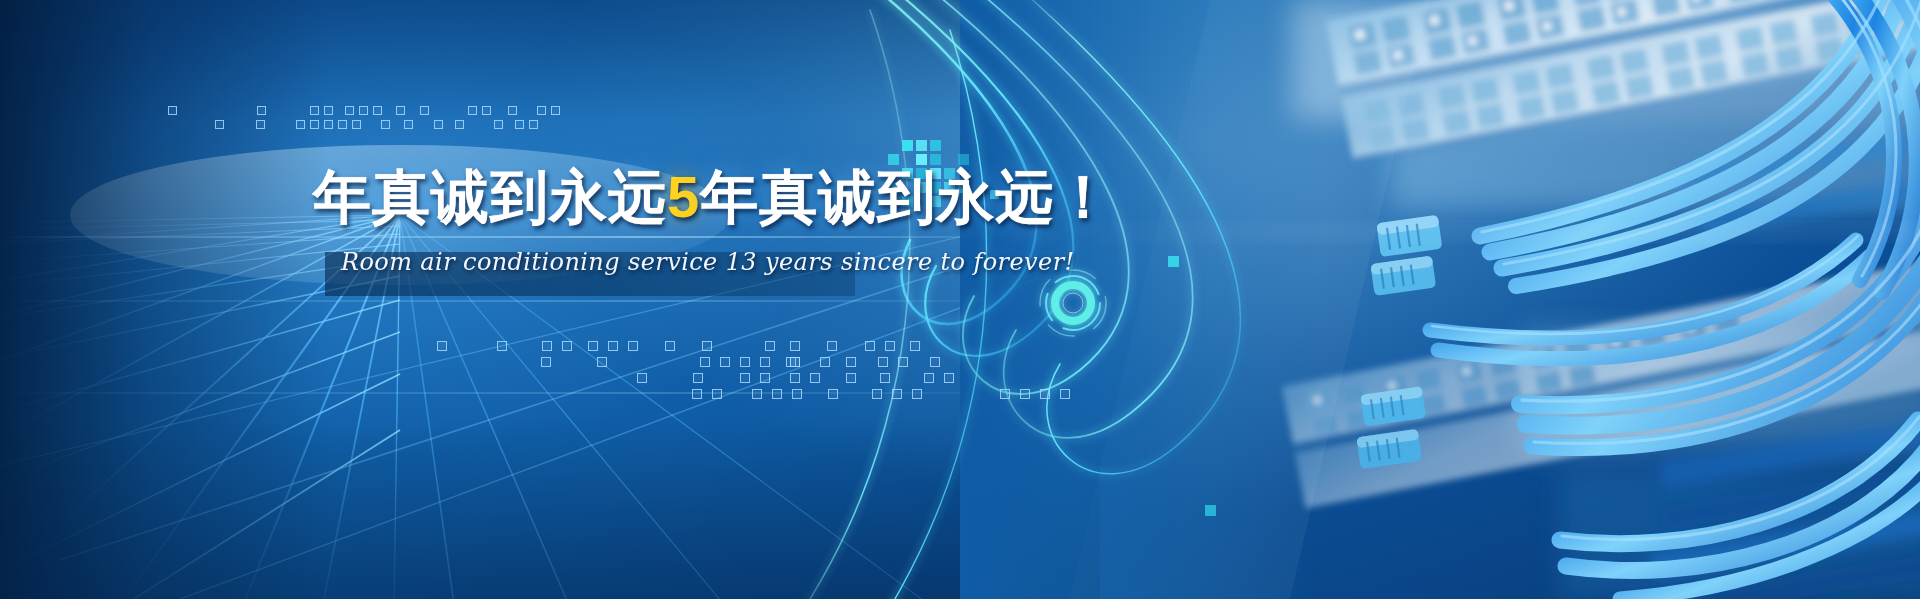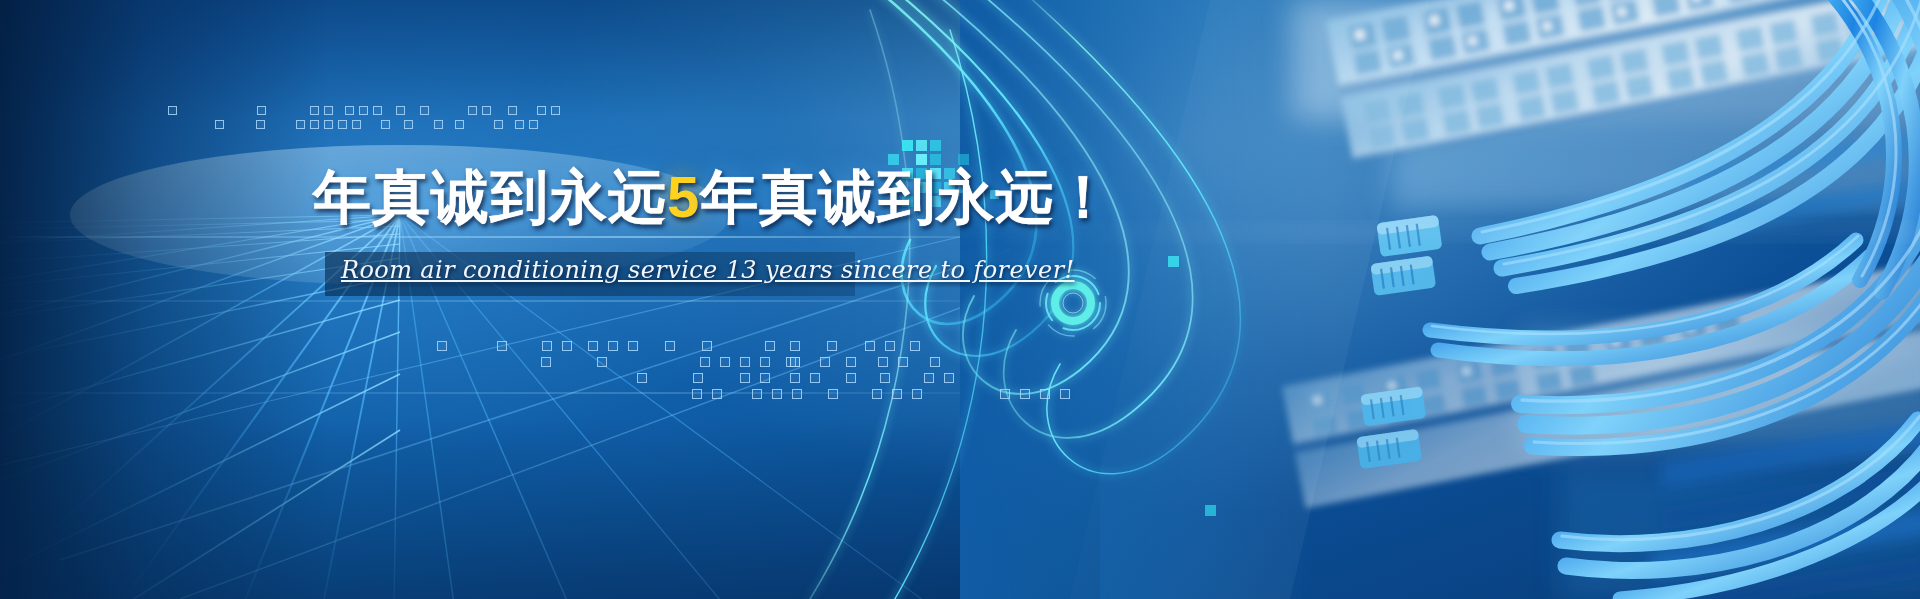--- a/index.html
+++ b/index.html
@@ -92,29 +92,28 @@
       0 0 20px rgba(255,200,40,0.45);
     font-family:"Liberation Sans",sans-serif;
   }
 
   .subtitle-band {
     position:absolute; left:325px; top:252px;
     width:530px; height:44px;
     background:linear-gradient(90deg, rgba(6,40,78,0.62) 0%, rgba(8,48,88,0.56) 50%, rgba(10,56,98,0.40) 100%);
   }
   .subtitle {
-    position:absolute; left:341px; top:256px;
+    position:absolute; left:341px; top:248px;
     font-family:"DejaVu Serif","Liberation Serif",serif;
     font-style:italic;
     font-size:24px;
     color:#f2f7ff;
     letter-spacing:0.4px;
     white-space:nowrap;
     text-shadow:1px 2px 4px rgba(2,22,52,0.9);
-    text-decoration:underline;
   }
 </style>
 </head>
 <body>
 
 <div id="banner">
 
   <div class="grid-layer">
     <svg class="grid-svg" viewBox="0 0 1920 599" preserveAspectRatio="none">
       <defs>

